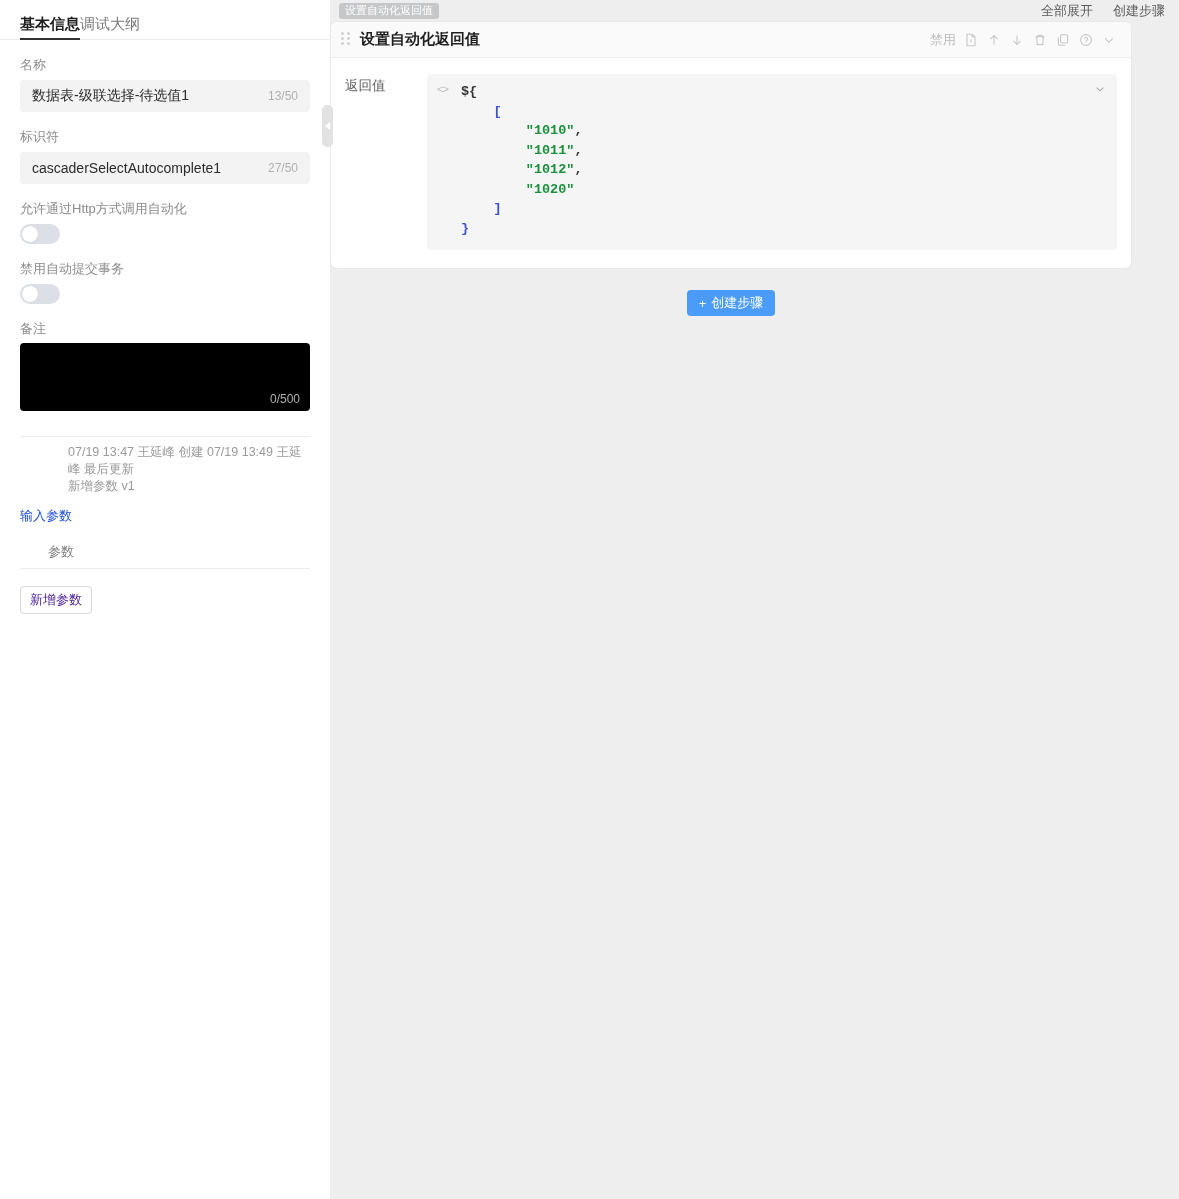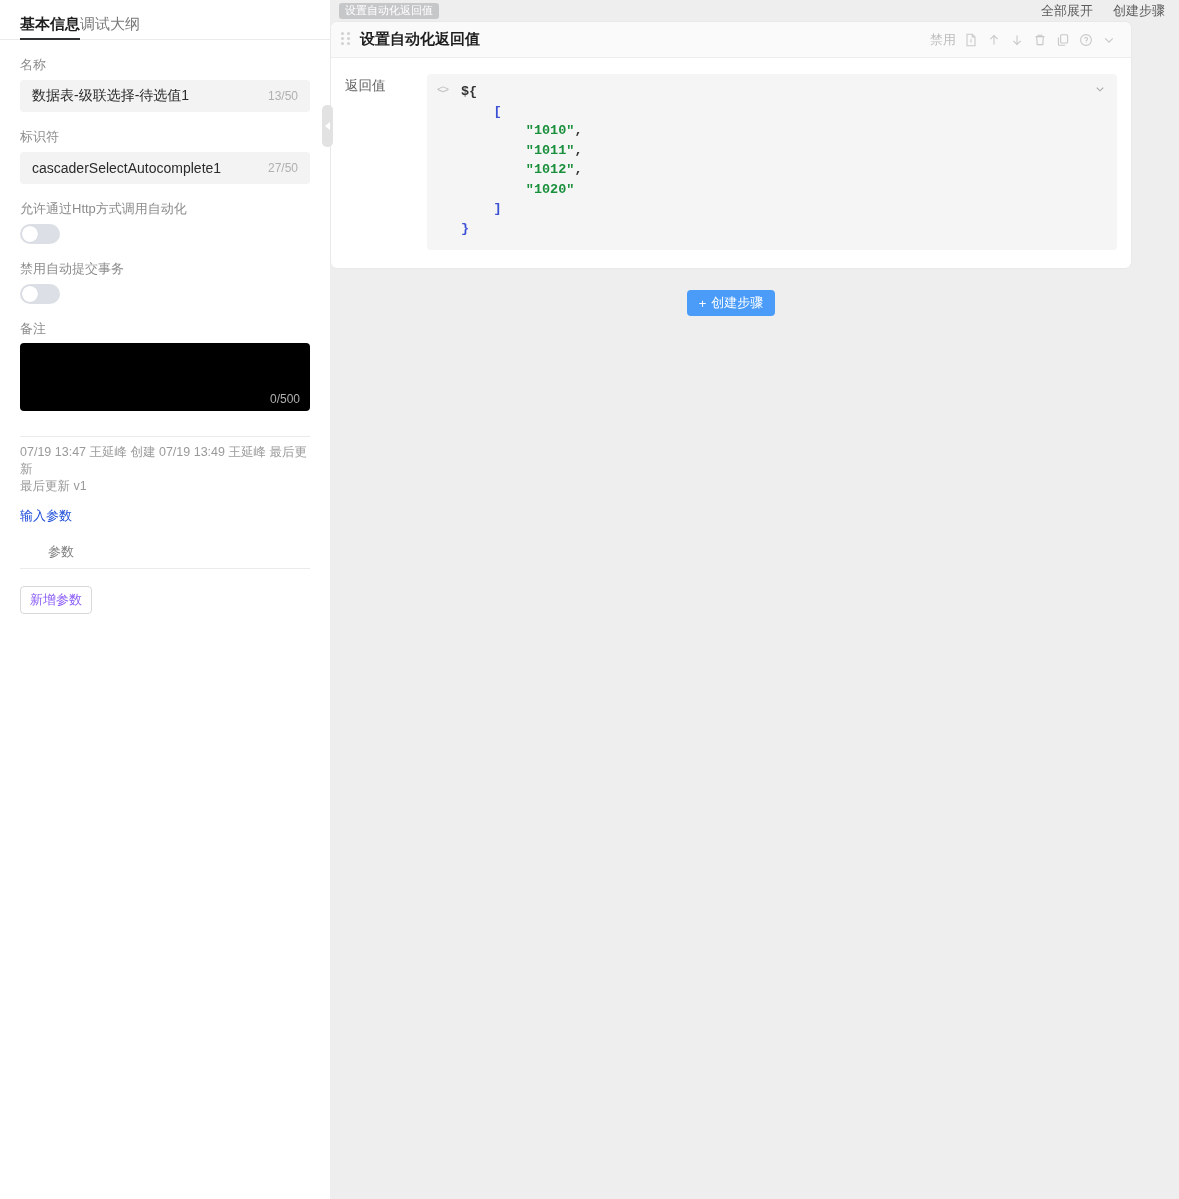--- a/index.html
+++ b/index.html
@@ -135,20 +135,21 @@
     height: 1px;
     background: #ebebeb;
     margin-top: 25px;
   }
   .meta-line {
     font-size: 12.5px;
     color: #9a9a9a;
     line-height: 17px;
     margin-top: 7px;
     word-break: break-all;
+    margin-left: 48px;
   }
   .section-title {
     font-size: 13px;
     color: #1d4ed8;
     margin-top: 12px;
     line-height: 18px;
   }
   .param-table {
     margin-top: 10px;
   }
@@ -177,21 +178,21 @@
     margin-top: 17px;
     display: inline-flex;
     align-items: center;
     justify-content: center;
     height: 26px;
     padding: 0 9px;
     border: 1px solid #d9d9d9;
     border-radius: 4px;
     background: #ffffff;
     font-size: 13px;
-    color: #8b5cf6;
+    color: #4c1d95;
     cursor: pointer;
   }
 
   
   .splitter {
     position: relative;
     width: 0;
     flex: none;
   }
   .collapse-handle {
@@ -451,21 +452,21 @@
 
       <div class="field-label">备注</div>
       <div class="textarea-box">
         <span></span>
         <span class="textarea-counter">0/500</span>
       </div>
 
       <div class="meta-divider"></div>
 
       <div class="meta-line">07/19 13:47 王延峰 创建 07/19 13:49 王延峰 最后更新</div>
-      <div class="meta-line" style="margin-top:0;">最后更新 v1</div>
+      <div class="meta-line" style="margin-top:0;">新增参数 v1</div>
 
       <div class="section-title">输入参数</div>
 
       <div class="param-table">
         <div class="param-head">
           <span class="param-head-cell">参数</span>
         </div>
       </div>
 
       <div class="btn-outline">

